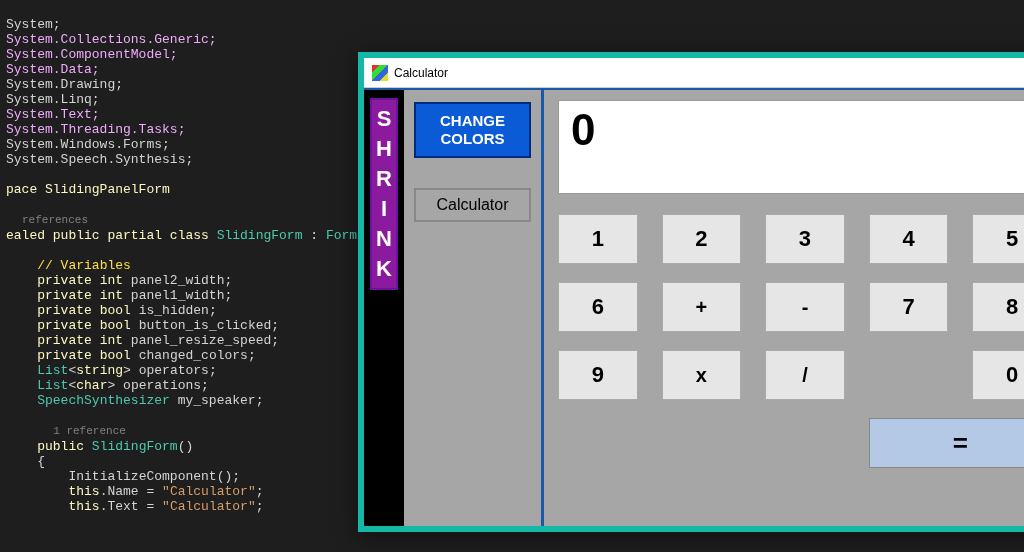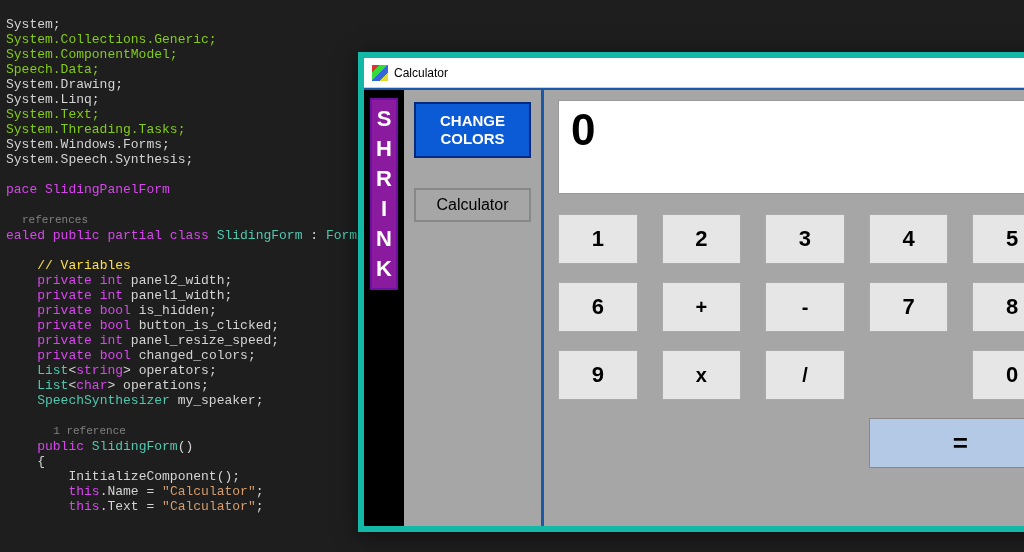--- a/index.html
+++ b/index.html
@@ -15,26 +15,26 @@
   
   .code-editor {
     position: absolute;
     left: 0; top: 0;
     width: 1024px; height: 552px;
     padding: 2px 6px;
     color: #d4d4d4;
     line-height: 15px;
     white-space: pre;
   }
-  .tok-key    { color: #d946ef; }
+  .tok-key    { color: #fef9c3; }
   .tok-str    { color: #d69d6d; }
   .tok-comment{ color: #fde047; }
   .tok-class  { color: #4ec9b0; }
   .tok-dim    { color: #808080; font-size: 11px; margin-left: 16px; }
-  .tok-pale   { color: #84cc16; }
+  .tok-pale   { color: #f0abfc; }
 
   
   .calc-window {
     position: absolute;
     left: 358px;
     top: 52px;
     width: 714px;
     height: 480px;
     background: #eab308;
     border: 6px solid #14b8a6;
@@ -174,21 +174,21 @@
   }
   .empty-cell { visibility: hidden; }
 </style>
 </head>
 <body>
 
 <div class="code-editor">
 <span>System;</span>
 <span class="tok-pale">System.Collections.Generic;</span>
 <span class="tok-pale">System.ComponentModel;</span>
-<span class="tok-pale">Speech.Data;</span>
+<span class="tok-pale">System.Data;</span>
 <span>System.Drawing;</span>
 <span>System.Linq;</span>
 <span class="tok-pale">System.Text;</span>
 <span class="tok-pale">System.Threading.Tasks;</span>
 <span>System.Windows.Forms;</span>
 <span>System.Speech.Synthesis;</span>
 
 <span class="tok-key">pace SlidingPanelForm</span>
 
 <span class="tok-dim">references</span>

